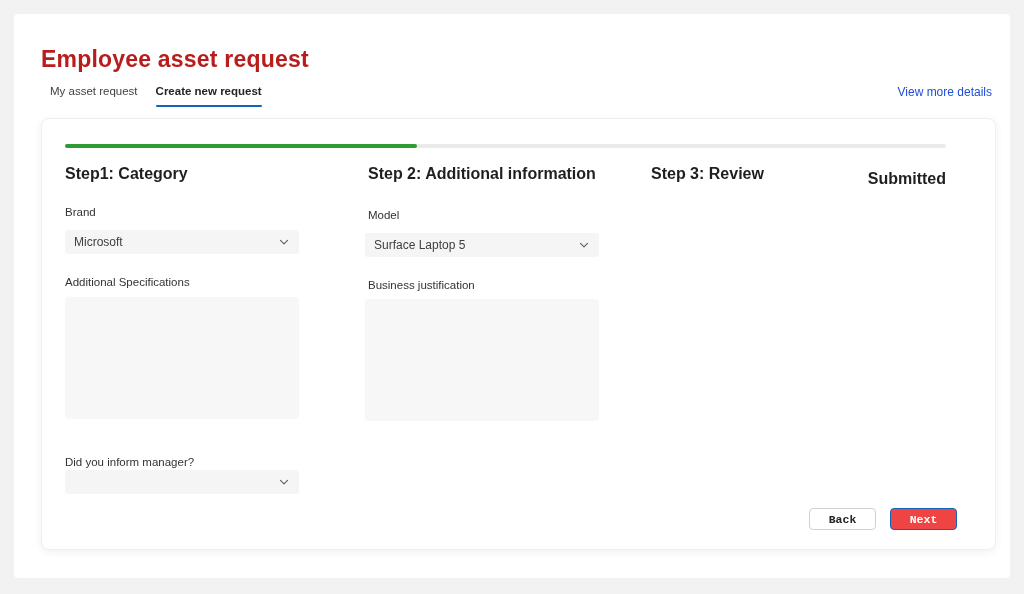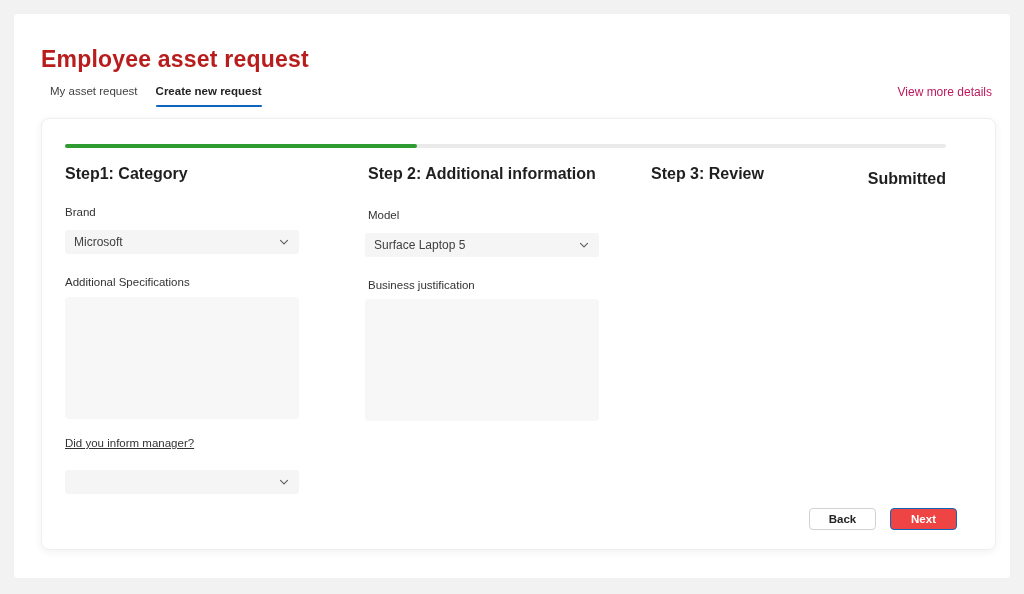--- a/index.html
+++ b/index.html
@@ -47,21 +47,21 @@
     position: absolute;
     left: 9px; right: 9px; bottom: 0;
     height: 2.5px;
     border-radius: 2px;
     background: #1065bb;
   }
   .view-link {
     position: absolute;
     right: 18px; top: 71px;
     font-size: 12px;
-    color: #be185d;
+    color: #1d4ed8;
     cursor: pointer;
     white-space: nowrap;
   }
   .card {
     position: absolute;
     left: 27px; top: 104px;
     width: 955px; height: 432px;
     background: #ffffff;
     border: 1px solid #efefef;
     border-radius: 8px;
@@ -121,21 +121,21 @@
     font-family: "Liberation Sans", sans-serif;
     font-size: 12px;
     padding: 6px 8px;
     color: #242424;
   }
   .btn {
     position: absolute;
     top: 389px;
     width: 67px; height: 22px;
     border-radius: 4px;
-    font-family: Liberation Sans, sans-serif;
+    font-family: Liberation Mono, monospace;
     font-size: 11.5px;
     font-weight: 700;
     display: flex;
     align-items: center;
     justify-content: center;
     cursor: pointer;
   }
   .btn-back {
     left: 767px;
     background: #ffffff;
@@ -150,21 +150,21 @@
   }
   
   .lbl-brand   { left: 23px;  top: 87px; }
   .lbl-model   { left: 326px; top: 90px; }
   .sel-brand   { left: 23px;  top: 111px; }
   .sel-model   { left: 323px; top: 114px; }
   .lbl-addspec { left: 23px;  top: 157px; }
   .lbl-busjust { left: 326px; top: 160px; }
   .ta-addspec  { left: 23px;  top: 178px; }
   .ta-busjust  { left: 323px; top: 180px; }
-  .lbl-manager { left: 23px;  top: 318px; text-decoration: underline; }
+  .lbl-manager { left: 23px;  top: 337px; }
   .sel-manager { left: 23px;  top: 351px; }
 </style>
 </head>
 <body>
 
 <div class="panel">
 
   <div class="page-title">Employee asset request</div>
 
   <div class="tabs">

